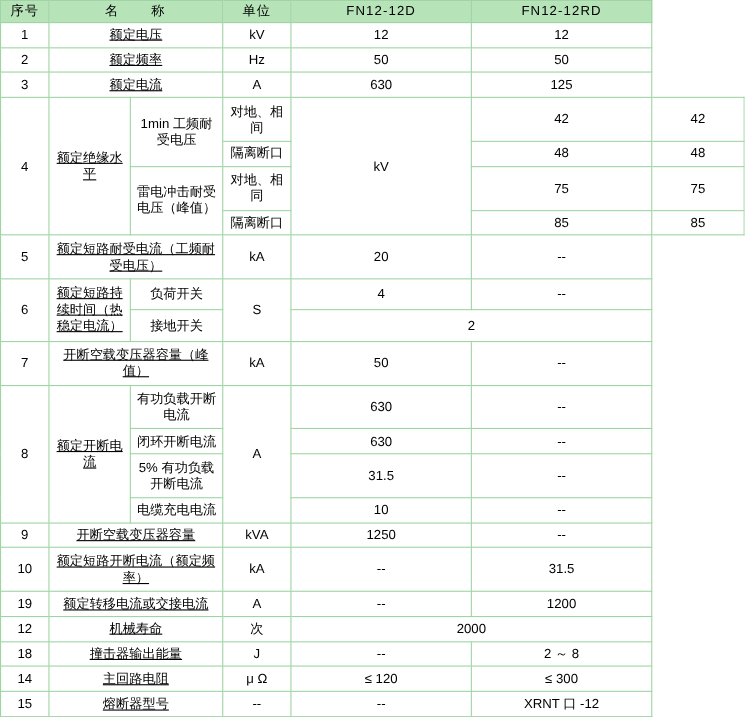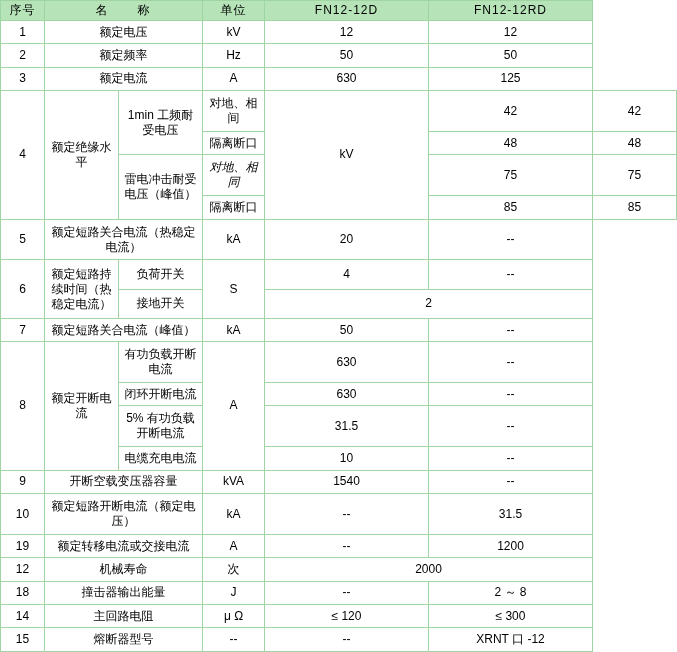--- a/index.html
+++ b/index.html
@@ -40,21 +40,21 @@
     font-weight: bold;
     color: #1a1a1a;
     letter-spacing: 1px;
   }
   .col-no    { width: 44px; }
   .col-unit  { width: 62px; }
   .col-v1    { width: 164px; }
   .col-v2    { width: 164px; }
   .sub-left  { width: 104px; }
   .sub-right { width: 138px; }
-  .name-cell { padding-left: 2px; padding-right: 2px; }
+  .name-cell { padding-left: 2px; padding-right: 2px; text-decoration: underline; }
   .tight { line-height: 1.15; }
   .spaced { letter-spacing: 2px; }
 </style>
 </head>
 <body>
 
 <div class="sheet">
   <table class="spec">
     <colgroup>
       <col class="col-no">
@@ -108,54 +108,54 @@
         <td>42</td>
         <td>42</td>
       </tr>
       <tr>
         <td style="width: 96px;">隔离断口</td>
           <td>48</td>
         <td>48</td>
       </tr>
       <tr>
         <td rowspan="2" class="tight">雷电冲击耐受电压（峰值）</td>
-        <td style="width: 96px; font-style: italic;">对地、相同</td>
+        <td style="width: 96px;">对地、相同</td>
           <td>75</td>
         <td>75</td>
       </tr>
       <tr>
         <td style="width: 96px;">隔离断口</td>
           <td>85</td>
         <td>85</td>
       </tr>
 
       <tr>
         <td>5</td>
-        <td colspan="2" class="name-cell">额定短路关合电流（热稳定电流）</td>
+        <td colspan="2" class="name-cell">额定短路耐受电流（工频耐受电压）</td>
         <td>kA</td>
         <td>20</td>
         <td>--</td>
       </tr>
 
       <tr>
         <td rowspan="2">6</td>
         <td rowspan="2" class="name-cell tight">额定短路持续时间（热稳定电流）</td>
         <td>负荷开关</td>
         <td rowspan="2">S</td>
         <td>4</td>
         <td>--</td>
       </tr>
       <tr>
         <td>接地开关</td>
         <td colspan="2">2</td>
       </tr>
 
       <tr>
         <td>7</td>
-        <td colspan="2" class="name-cell">额定短路关合电流（峰值）</td>
+        <td colspan="2" class="name-cell">开断空载变压器容量（峰值）</td>
         <td>kA</td>
         <td>50</td>
         <td>--</td>
       </tr>
 
       <tr>
         <td rowspan="4">8</td>
         <td rowspan="4" class="name-cell">额定开断电流</td>
         <td>有功负载开断电流</td>
         <td rowspan="4">A</td>
@@ -175,27 +175,27 @@
       <tr>
         <td>电缆充电电流</td>
         <td>10</td>
         <td>--</td>
       </tr>
 
       <tr>
         <td>9</td>
         <td colspan="2" class="name-cell">开断空载变压器容量</td>
         <td>kVA</td>
-        <td>1540</td>
+        <td>1250</td>
         <td>--</td>
       </tr>
 
       <tr>
         <td>10</td>
-        <td colspan="2" class="name-cell">额定短路开断电流（额定电压）</td>
+        <td colspan="2" class="name-cell">额定短路开断电流（额定频率）</td>
         <td>kA</td>
         <td>--</td>
         <td>31.5</td>
       </tr>
 
       <tr>
         <td>19</td>
         <td colspan="2" class="name-cell">额定转移电流或交接电流</td>
         <td>A</td>
         <td>--</td>

